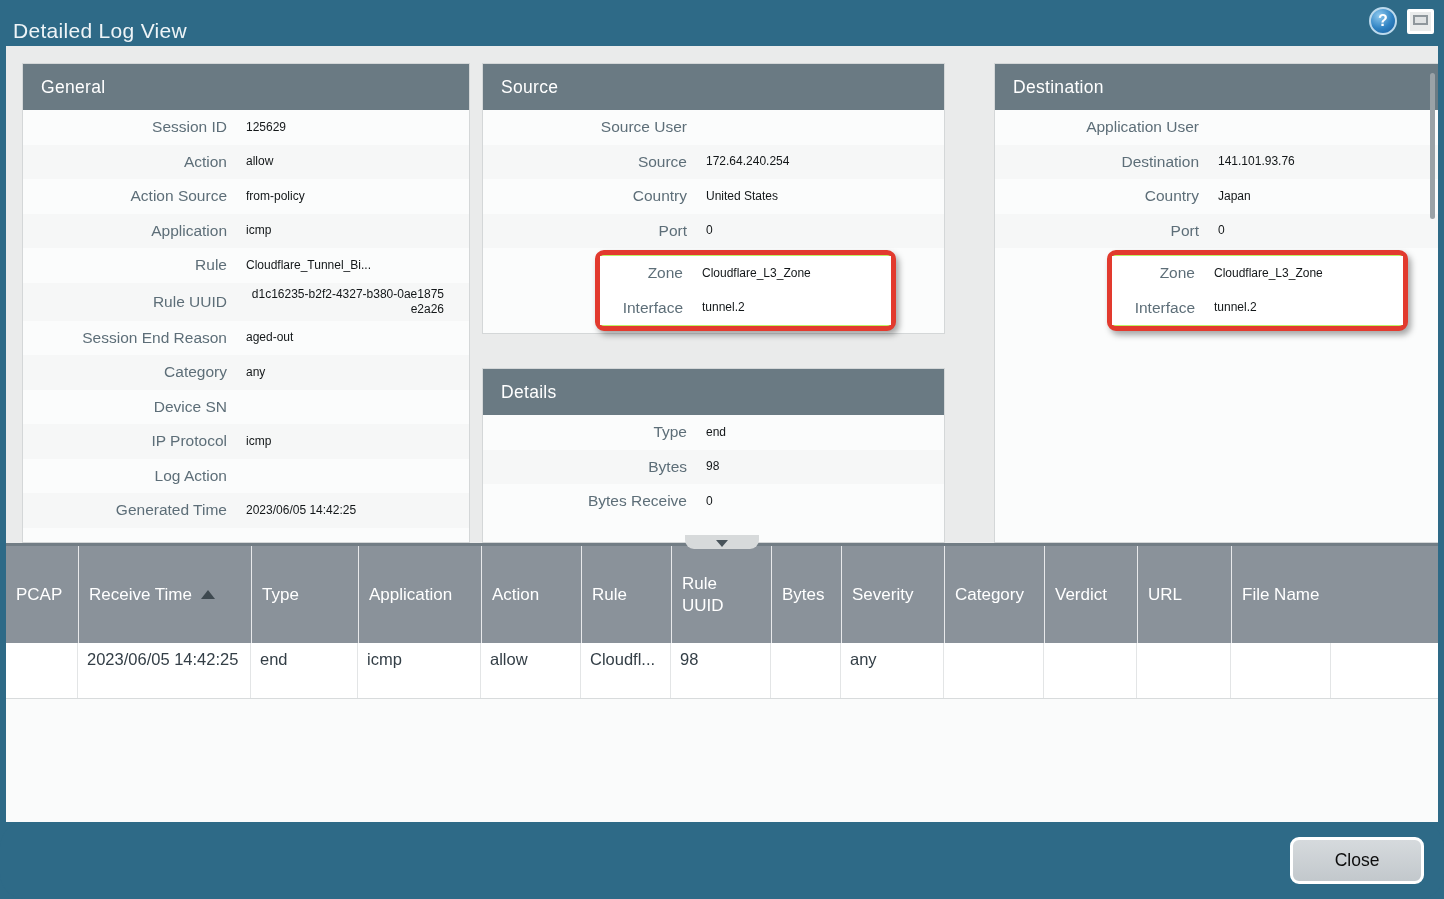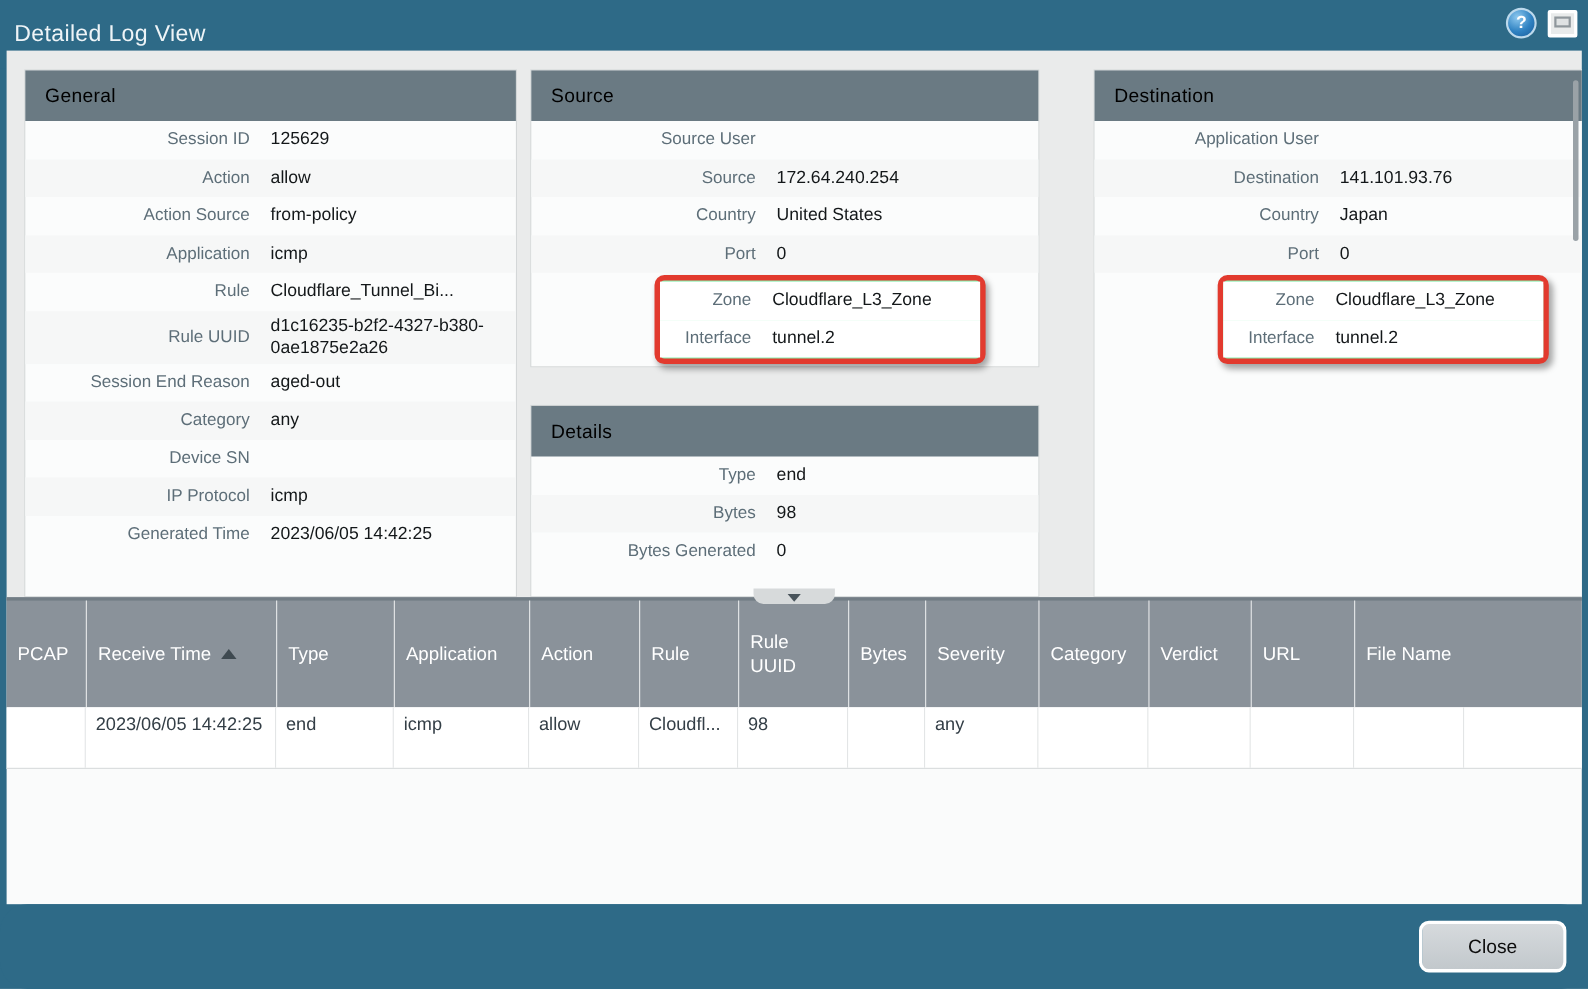--- a/index.html
+++ b/index.html
@@ -10,34 +10,34 @@
   .titlebar { position:absolute; top:0; left:0; width:1444px; height:62px; background:#2e6a87; display:flex; align-items:center; }
   .title { color:#eef4f7; font-size:21px; font-weight:300; letter-spacing:.3px; padding-left:13px; }
   .tb-icons { position:absolute; right:10px; top:7px; display:flex; align-items:center; gap:10px; }
   .help-ic { width:28px; height:28px; border-radius:50%; background:radial-gradient(circle at 35% 28%, #8ec9ef, #2f82c2 55%, #175a99); border:2px solid #bcd9ec; color:#fff; font-weight:bold; font-size:16px; display:flex; align-items:center; justify-content:center; cursor:pointer; }
   .pop-ic { width:27px; height:25px; background:#e9ebeb; border:3px solid #ffffff; border-radius:2px; display:flex; align-items:flex-start; justify-content:center; cursor:pointer; }
   .pop-ic .inner { margin-top:3px; width:15px; height:10px; background:#dfe2e3; border:2px solid #8f979c; }
 
   
   .content-top { position:absolute; top:46px; left:6px; width:1432px; height:497px; background:#eaebeb; overflow:hidden; }
   .panel { position:absolute; background:#fbfcfc; border:1px solid #d4d7d8; }
-  .panel-header { height:46px; background:#6a7a83; color:#000000; font-size:17.5px; font-weight:300; line-height:46px; padding-left:18px; letter-spacing:.3px; }
+  .panel-header { height:46px; background:#6a7a83; color:#ffffff; font-size:17.5px; font-weight:300; line-height:46px; padding-left:18px; letter-spacing:.3px; }
   .panel-body { }
   .p-general { left:16px; top:17px; width:448px; bottom:0; }
   .p-source { left:476px; top:17px; width:463px; }
   .p-details { left:476px; top:322px; width:463px; bottom:0; }
   .p-destination { left:988px; top:17px; width:459px; bottom:0; }
 
   .kv-row { display:flex; align-items:center; min-height:34.5px; padding:0 10px 0 0; }
   .kv-row:nth-child(even) { background:#f6f7f7; }
   .kv-label { flex:0 0 204px; text-align:right; color:#5d6e78; font-size:15.5px; }
-  .kv-value { margin-left:19px; color:#131719; font-size:16px; word-break:break-all; line-height:1.25; padding:4px 0; }
+  .kv-value { margin-left:19px; color:#131719; font-size:12px; word-break:break-all; line-height:1.25; padding:4px 0;text-align:right; }
   .p-general .kv-value { max-width:198px; }
 
-  .red-box { margin:2px 0 2px 112px; width:301px; border:5px solid #e23a2e; border-radius:9px; background:#86efac; box-shadow:3px 4px 6px rgba(0,0,0,.35); padding:1px 0; }
+  .red-box { margin:2px 0 2px 112px; width:301px; border:5px solid #e23a2e; border-radius:9px; background:#bef264; box-shadow:3px 4px 6px rgba(0,0,0,.35); padding:1px 0; }
   .red-box .kv-row { padding-right:4px; background:#fff; }
   .red-box .kv-label { flex:0 0 83px; }
 
   .v-scrollthumb { position:absolute; right:3px; top:27px; width:5px; height:146px; background:#9aa2a7; border-radius:3px; cursor:pointer; }
 
   
   .table-section { position:absolute; top:543px; left:6px; width:1432px; height:279px; background:#fafbfb; }
   .splitter-tab { position:absolute; top:-8px; left:50%; transform:translateX(-50%); width:74px; height:14px; background:#d7dadb; border-radius:0 0 9px 9px; display:flex; align-items:center; justify-content:center; cursor:row-resize; z-index:3; }
   .splitter-tab .tri { width:0; height:0; border-left:6px solid transparent; border-right:6px solid transparent; border-top:7px solid #49545b; margin-top:2px; }
 
@@ -107,20 +107,24 @@
           </div>
         <div class="kv-row">
             <span class="kv-label">Device SN</span>
             <span class="kv-value"></span>
           </div>
         <div class="kv-row">
             <span class="kv-label">IP Protocol</span>
             <span class="kv-value">icmp</span>
           </div>
         <div class="kv-row">
+            <span class="kv-label">Log Action</span>
+            <span class="kv-value"></span>
+          </div>
+        <div class="kv-row">
             <span class="kv-label">Generated Time</span>
             <span class="kv-value">2023/06/05 14:42:25</span>
           </div>
       </div>
     </div>
 
     <div class="panel p-source">
       <div class="panel-header">Source</div>
       <div class="panel-body">
         <div class="kv-row">
@@ -157,21 +161,21 @@
       <div class="panel-body">
         <div class="kv-row">
             <span class="kv-label">Type</span>
             <span class="kv-value">end</span>
           </div>
         <div class="kv-row">
             <span class="kv-label">Bytes</span>
             <span class="kv-value">98</span>
           </div>
         <div class="kv-row">
-            <span class="kv-label">Bytes Generated</span>
+            <span class="kv-label">Bytes Receive</span>
             <span class="kv-value">0</span>
           </div>
       </div>
     </div>
 
     <div class="panel p-destination">
       <div class="panel-header">Destination</div>
       <div class="panel-body">
         <div class="kv-row">
             <span class="kv-label">Application User</span>

